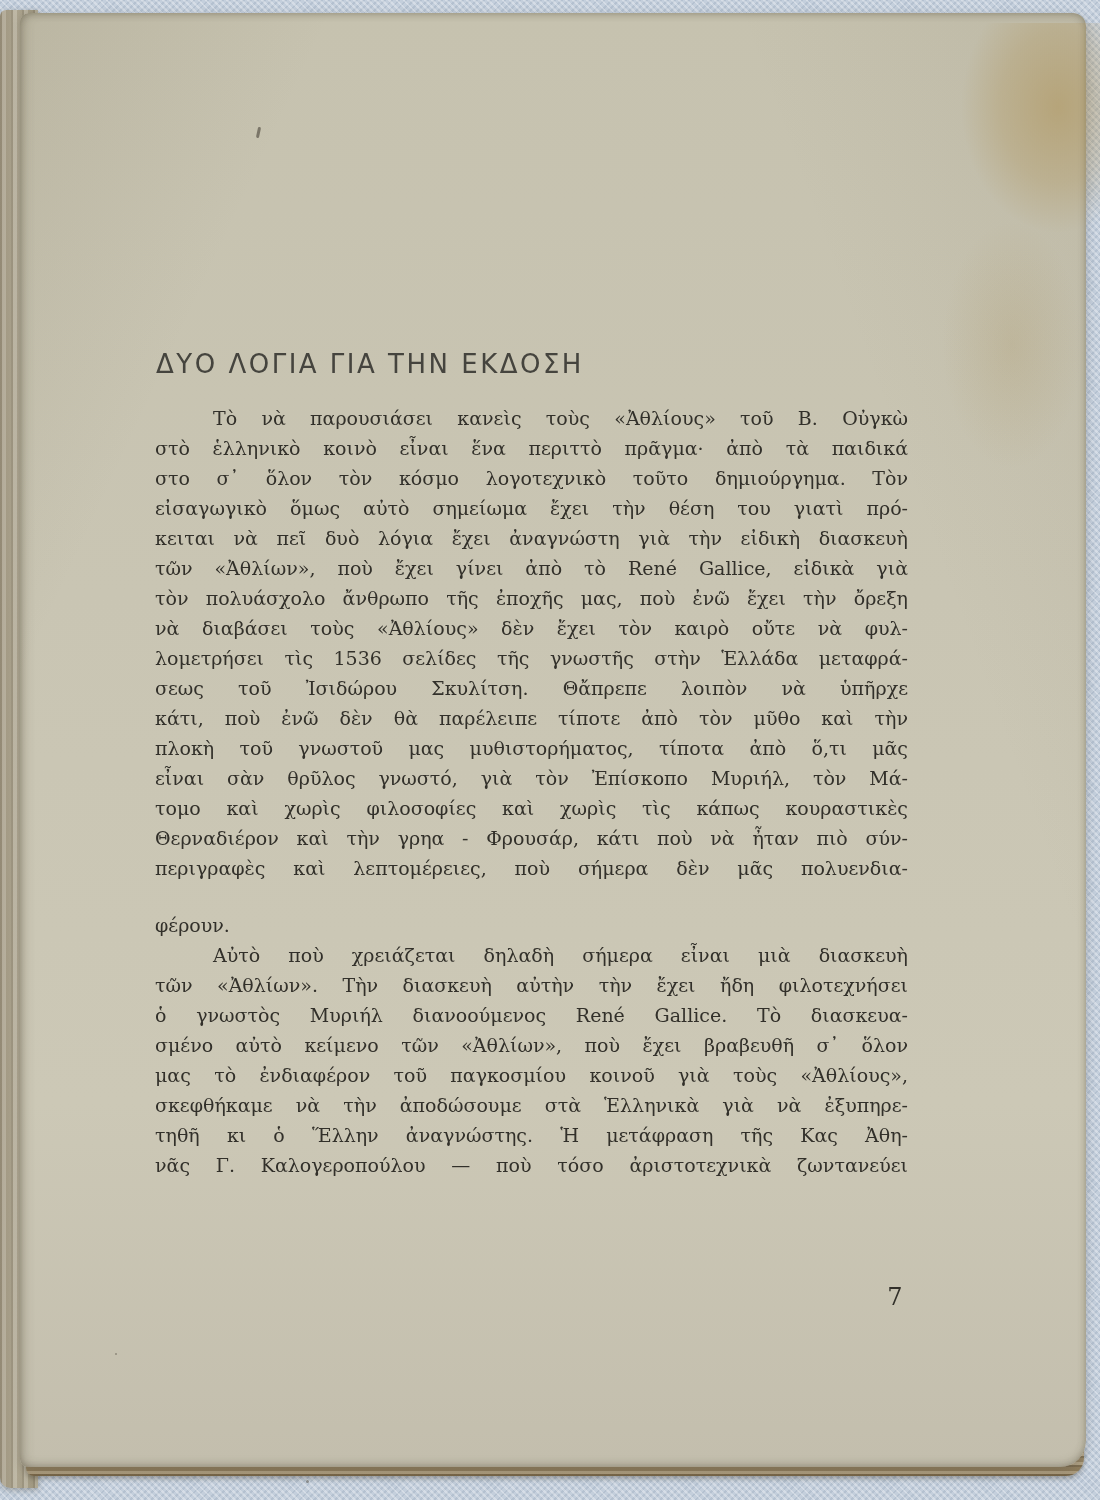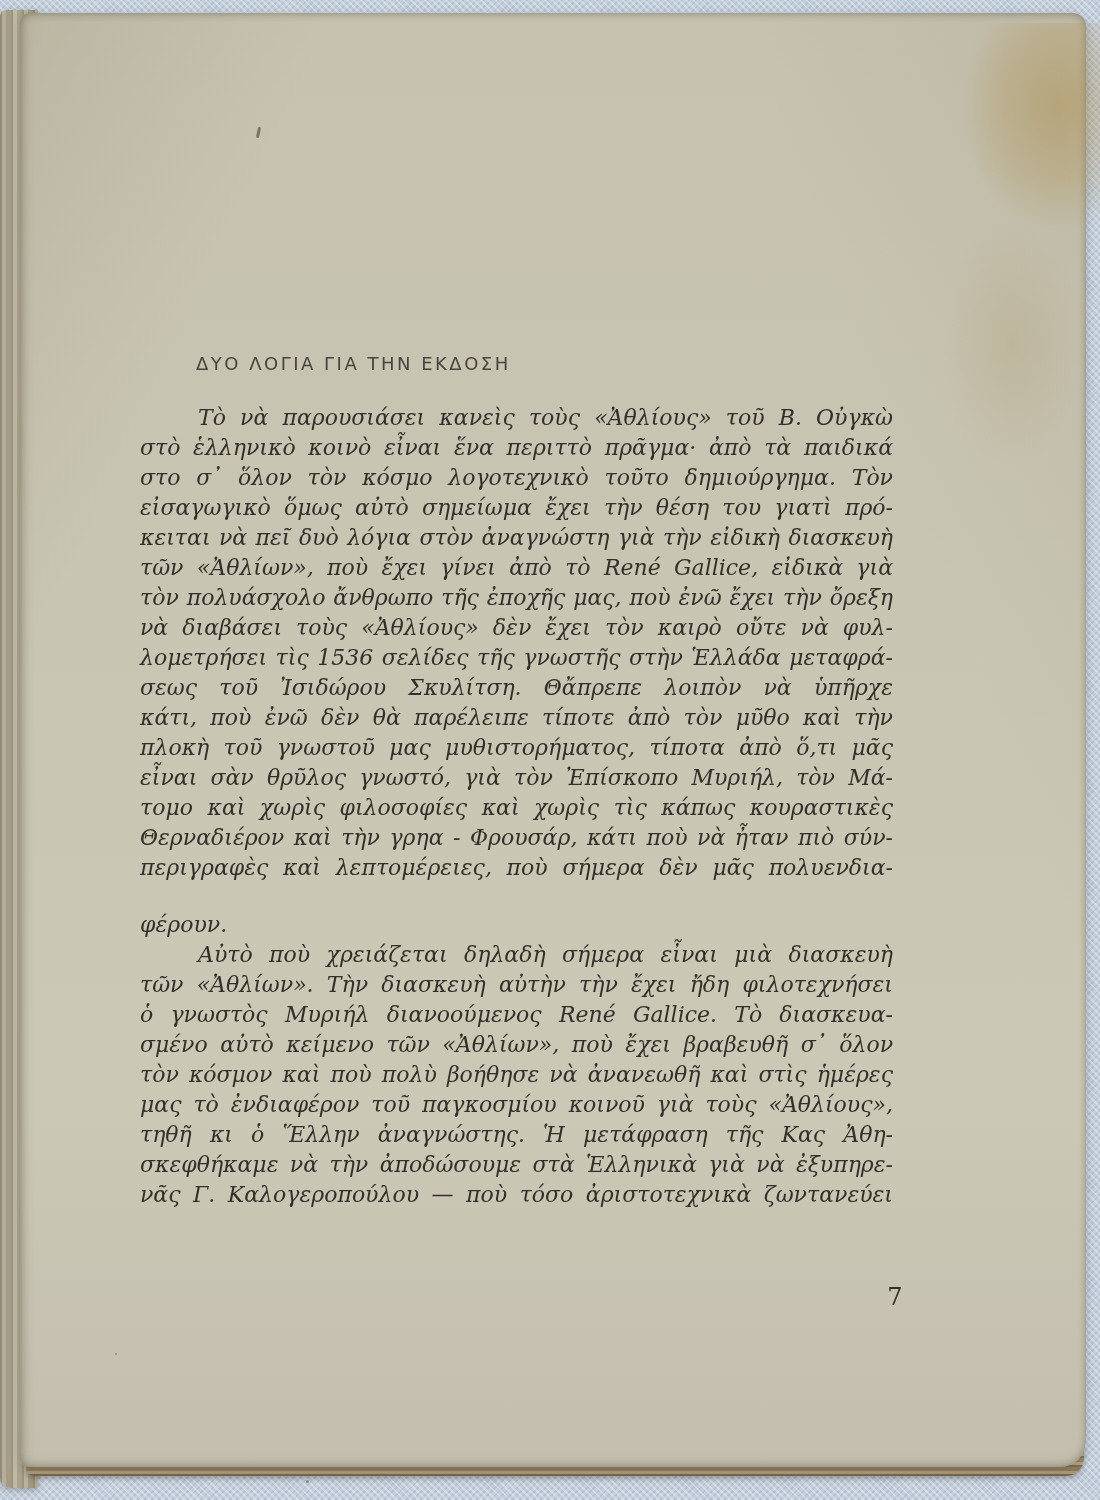--- a/index.html
+++ b/index.html
@@ -58,27 +58,27 @@
     background:radial-gradient(ellipse 55% 50% at 60% 40%, rgba(160,130,65,.16) 0%, rgba(160,130,65,0) 75%);
     pointer-events:none;
   }
   .speck-a{position:absolute;left:237px;top:114px;width:3px;height:11px;background:rgba(60,55,45,.55);transform:rotate(12deg);border-radius:2px;}
   .speck-b{position:absolute;left:286px;top:1467px;width:3px;height:3px;background:rgba(60,55,45,.45);border-radius:50%;}
   .speck-c{position:absolute;left:95px;top:1340px;width:2px;height:2px;background:rgba(60,55,45,.4);border-radius:50%;}
 
   .heading{
     position:absolute;left:136px;top:334px;width:760px;
     font-family:"DejaVu Sans", sans-serif;
-    font-size:18px;line-height:34px;letter-spacing:2.5px;
-    font-weight:400;color:var(--heading-ink);margin-left:40px;
+    font-size:26px;line-height:34px;letter-spacing:2.5px;
+    font-weight:400;color:var(--heading-ink);
   }
   .text-block{
-    position:absolute;left:120px;top:390px;width:753px;
-    font-family:"DejaVu Serif", serif;font-style:italic;
-    font-size:22px;line-height:30px;color:var(--ink);
+    position:absolute;left:135px;top:390px;width:753px;
+    font-family:"DejaVu Serif", serif;
+    font-size:19px;line-height:30px;color:var(--ink);
   }
   .text-block .line{
     height:30px;white-space:nowrap;
     text-align:justify;text-align-last:justify;
     text-justify:inter-word;
   }
   .text-block .line.no-justify{text-align:left;text-align-last:left;margin-top:27px;}
   .text-block .line.indent{padding-left:58px;}
   .page-number{
     position:absolute;left:845px;top:1270px;width:60px;
@@ -100,39 +100,38 @@
     <div class="speck-b"></div>
     <div class="speck-c"></div>
 
     <div class="heading">ΔΥΟ ΛΟΓΙΑ ΓΙΑ ΤΗΝ ΕΚΔΟΣΗ</div>
 
     <div class="text-block" id="text-block">
         <div class="line indent">Τὸ νὰ παρουσιάσει κανεὶς τοὺς «Ἀθλίους» τοῦ Β. Οὐγκὼ</div>
         <div class="line">στὸ ἑλληνικὸ κοινὸ εἶναι ἕνα περιττὸ πρᾶγμα· ἀπὸ τὰ παιδικά</div>
         <div class="line">στο σ᾽ ὅλον τὸν κόσμο λογοτεχνικὸ τοῦτο δημιούργημα. Τὸν</div>
         <div class="line">εἰσαγωγικὸ ὅμως αὐτὸ σημείωμα ἔχει τὴν θέση του γιατὶ πρό-</div>
-        <div class="line">κειται νὰ πεῖ δυὸ λόγια στὸν ἀναγνώστη γιὰ τὴν εἰδικὴ διασκευὴ</div>
+        <div class="line">κειται νὰ πεῖ δυὸ λόγια ἔχει ἀναγνώστη γιὰ τὴν εἰδικὴ διασκευὴ</div>
         <div class="line">τῶν «Ἀθλίων», ποὺ ἔχει γίνει ἀπὸ τὸ René Gallice, εἰδικὰ γιὰ</div>
         <div class="line">τὸν πολυάσχολο ἄνθρωπο τῆς ἐποχῆς μας, ποὺ ἐνῶ ἔχει τὴν ὄρεξη</div>
         <div class="line">νὰ διαβάσει τοὺς «Ἀθλίους» δὲν ἔχει τὸν καιρὸ οὔτε νὰ φυλ-</div>
         <div class="line">λομετρήσει τὶς 1536 σελίδες τῆς γνωστῆς στὴν Ἑλλάδα μεταφρά-</div>
         <div class="line">σεως τοῦ Ἰσιδώρου Σκυλίτση. Θἄπρεπε λοιπὸν νὰ ὑπῆρχε</div>
         <div class="line">κάτι, ποὺ ἐνῶ δὲν θὰ παρέλειπε τίποτε ἀπὸ τὸν μῦθο καὶ τὴν</div>
         <div class="line">πλοκὴ τοῦ γνωστοῦ μας μυθιστορήματος, τίποτα ἀπὸ ὅ,τι μᾶς</div>
         <div class="line">εἶναι σὰν θρῦλος γνωστό, γιὰ τὸν Ἐπίσκοπο Μυριήλ, τὸν Μά-</div>
         <div class="line">τομο καὶ χωρὶς φιλοσοφίες καὶ χωρὶς τὶς κάπως κουραστικὲς</div>
         <div class="line">Θερναδιέρον καὶ τὴν γρηα - Φρουσάρ, κάτι ποὺ νὰ ἦταν πιὸ σύν-</div>
         <div class="line">περιγραφὲς καὶ λεπτομέρειες, ποὺ σήμερα δὲν μᾶς πολυενδια-</div>
         <div class="line no-justify">φέρουν.</div>
         <div class="line indent">Αὐτὸ ποὺ χρειάζεται δηλαδὴ σήμερα εἶναι μιὰ διασκευὴ</div>
         <div class="line">τῶν «Ἀθλίων». Τὴν διασκευὴ αὐτὴν τὴν ἔχει ἤδη φιλοτεχνήσει</div>
         <div class="line">ὁ γνωστὸς Μυριήλ διανοούμενος René Gallice. Τὸ διασκευα-</div>
         <div class="line">σμένο αὐτὸ κείμενο τῶν «Ἀθλίων», ποὺ ἔχει βραβευθῆ σ᾽ ὅλον</div>
-        <div class="line">τὸν κόσμον καὶ ποὺ πολὺ βοήθησε νὰ ἀνανεωθῆ καὶ στὶς ἡμέρες</div>
         <div class="line">μας τὸ ἐνδιαφέρον τοῦ παγκοσμίου κοινοῦ γιὰ τοὺς «Ἀθλίους»,</div>
+        <div class="line">σκεφθήκαμε νὰ τὴν ἀποδώσουμε στὰ Ἑλληνικὰ γιὰ νὰ ἐξυπηρε-</div>
         <div class="line">τηθῆ κι ὁ Ἕλλην ἀναγνώστης. Ἡ μετάφραση τῆς Κας Ἀθη-</div>
-        <div class="line">σκεφθήκαμε νὰ τὴν ἀποδώσουμε στὰ Ἑλληνικὰ γιὰ νὰ ἐξυπηρε-</div>
         <div class="line">νᾶς Γ. Καλογεροπούλου — ποὺ τόσο ἀριστοτεχνικὰ ζωντανεύει</div>
       </div>
 
     <div class="page-number">7</div>
   </div>
 </div>
 
 </body></html>

